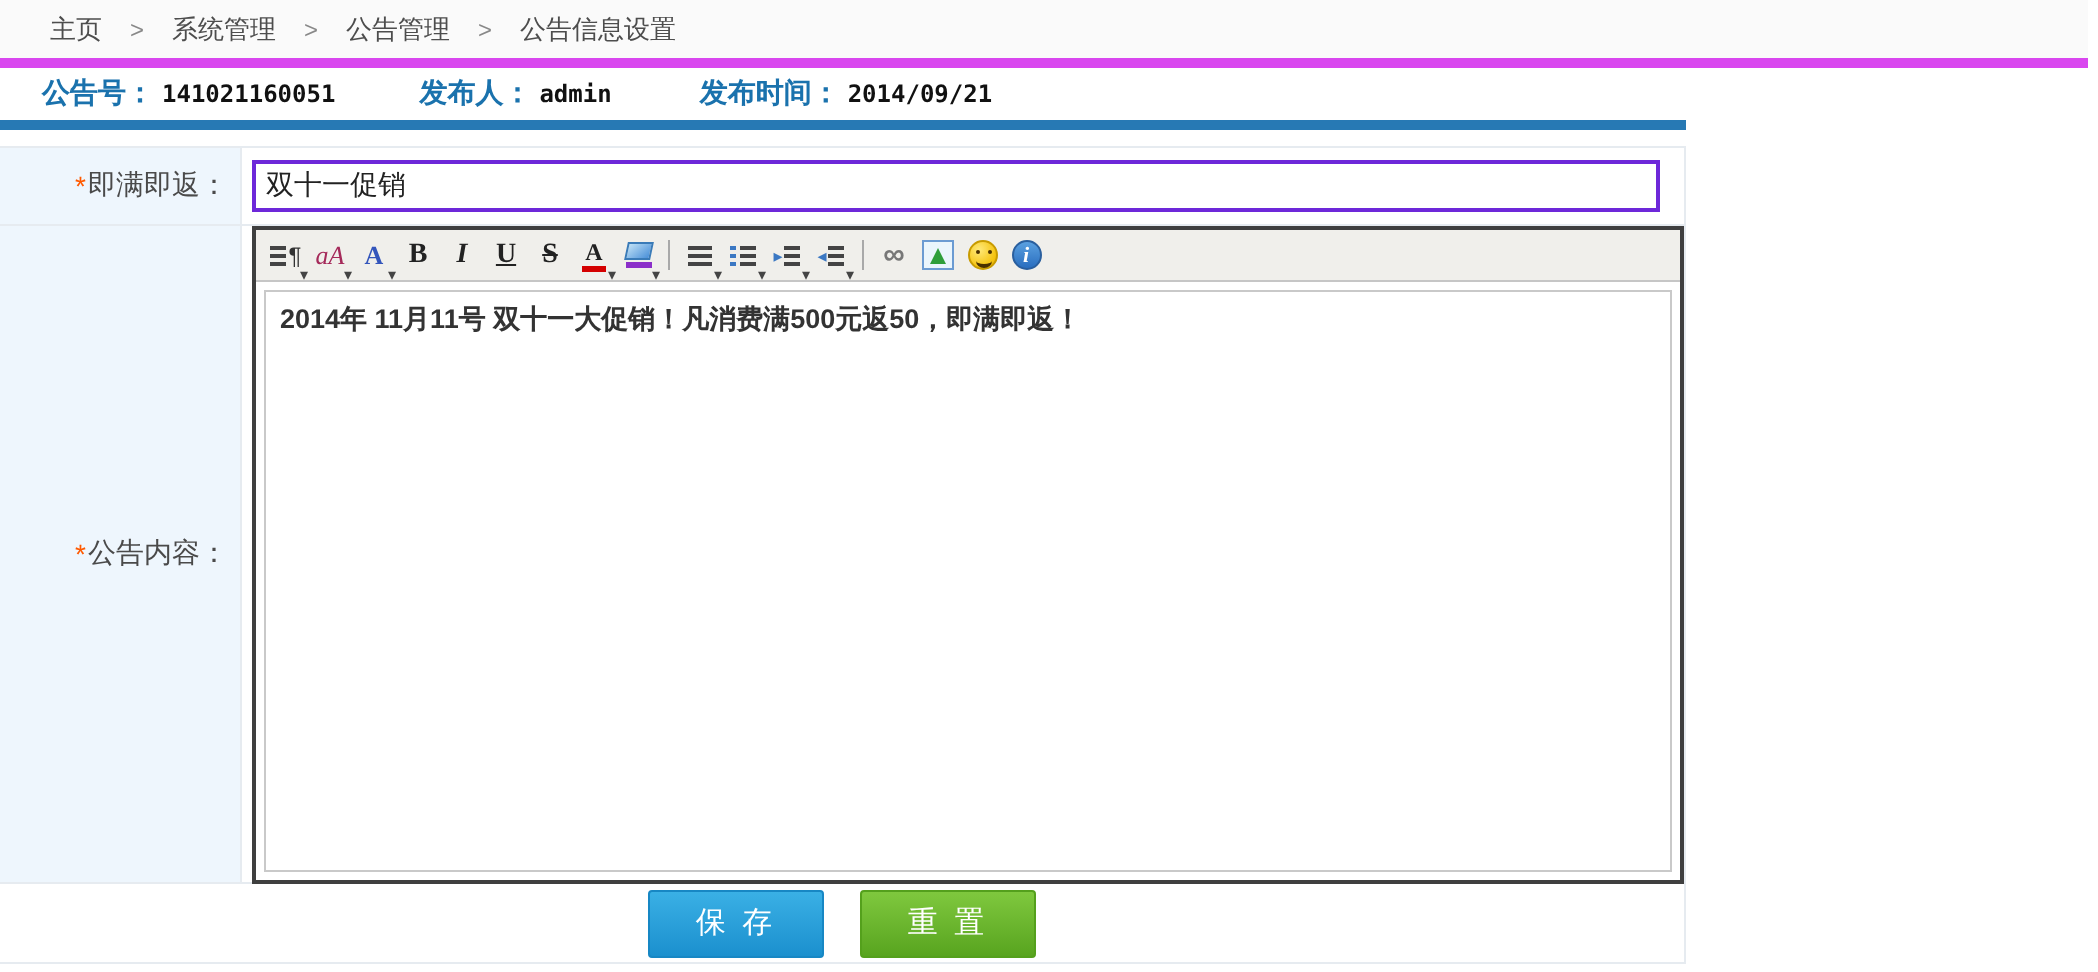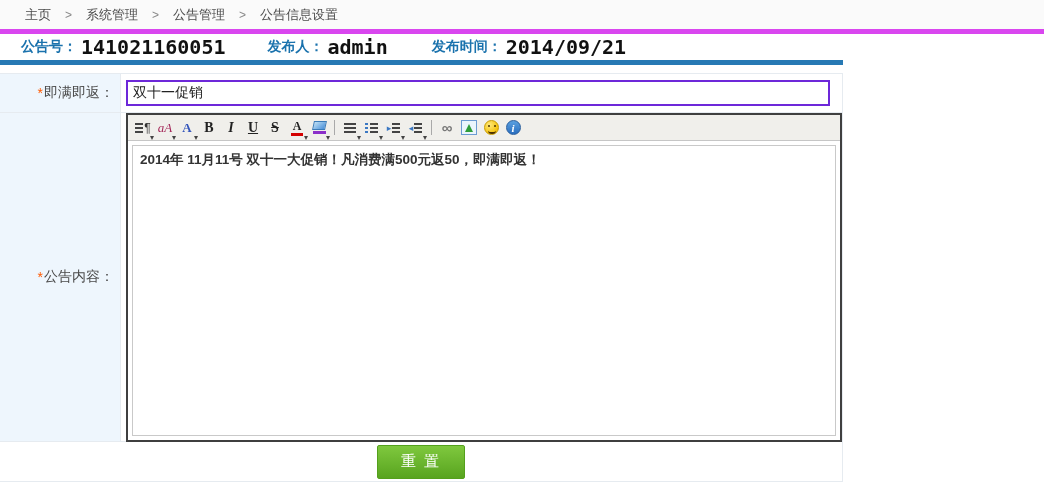--- a/index.html
+++ b/index.html
@@ -7,21 +7,21 @@
 
   
   .crumb-bar { width:1044px; height:34px; background:#fafafa; border-bottom:5px solid #d946ef;
                display:flex; align-items:center; padding-left:25px; font-size:13px; color:#4d4d4d; }
   .crumb-item { margin-right:14px; cursor:pointer; }
   .crumb-sep { margin-right:14px; color:#888; font-size:12px; }
 
   
   .info-bar { width:843px; height:26px; display:flex; align-items:center; padding-left:21px; }
   .info-label { color:#1a72ad; font-weight:bold; font-size:14px; }
-  .info-value { color:#111; font-weight:bold; font-size:20px; font-family:"DejaVu Sans Mono", monospace; margin-left:4px; }
+  .info-value { color:#111; font-weight:bold; font-size:12px; font-family:"DejaVu Sans Mono", monospace; margin-left:4px; }
   .g2 { margin-left:42px; } .g3 { margin-left:44px; }
   .divider { width:843px; height:5px; background:#2779b4; }
 
   
   .form-table { width:843px; margin-top:8px; border:1px solid #e6ebf0; border-left:none; }
   .form-row { display:flex; }
   .row-title { height:39px; border-bottom:1px solid #e6ebf0; }
   .row-content { height:329px; border-bottom:1px solid #e6ebf0; }
   .row-buttons { height:39px; align-items:center; justify-content:center; display:flex; gap:18px; background:#fff; }
   .label-cell { width:121px; background:#eef6fd; border-right:1px solid #e6ebf0;
@@ -185,16 +185,17 @@
           </span>
         </div>
         <div class="editor-body-wrap">
           <div class="editor-body">2014年 11月11号 双十一大促销！凡消费满500元返50，即满即返！</div>
         </div>
       </div>
     </div>
   </div>
 
   <div class="form-row row-buttons">
+    <div class="btn btn-save">保 存</div>
     <div class="btn btn-reset">重 置</div>
   </div>
 
 </div>
 
 </body></html>

